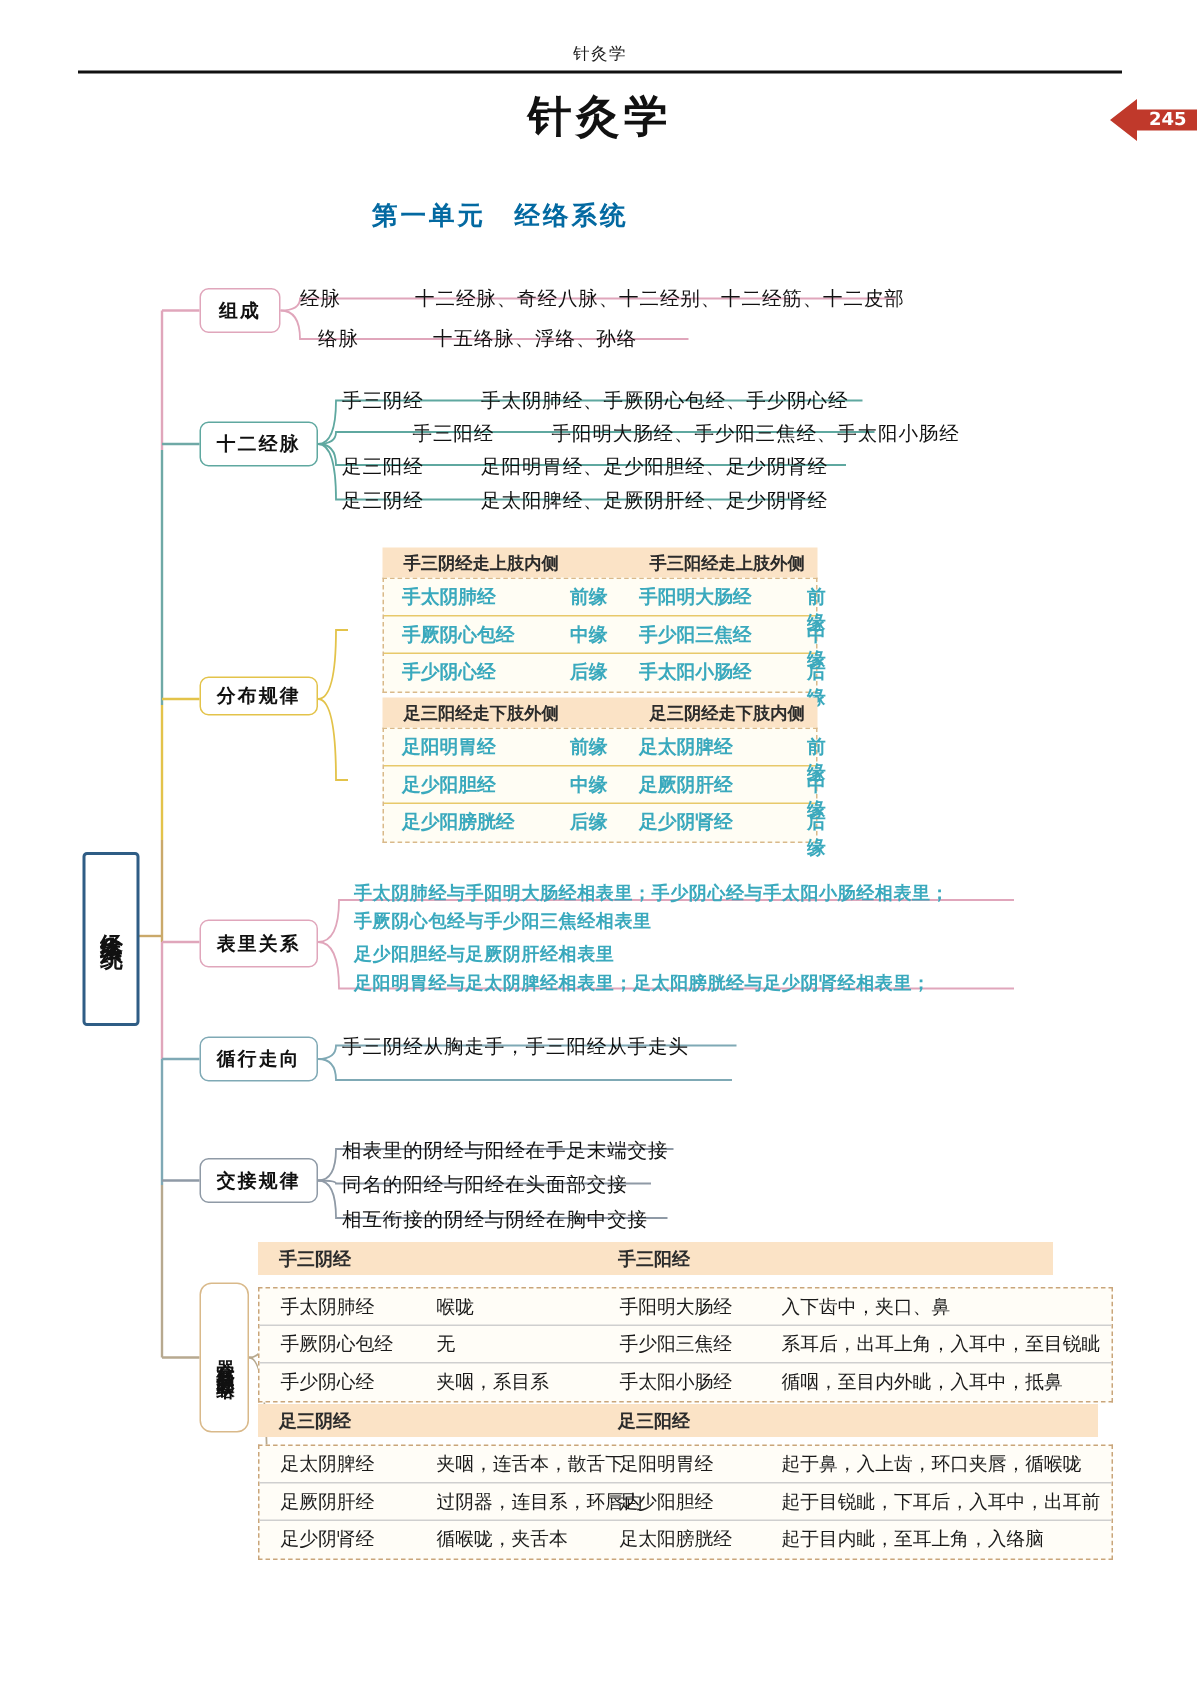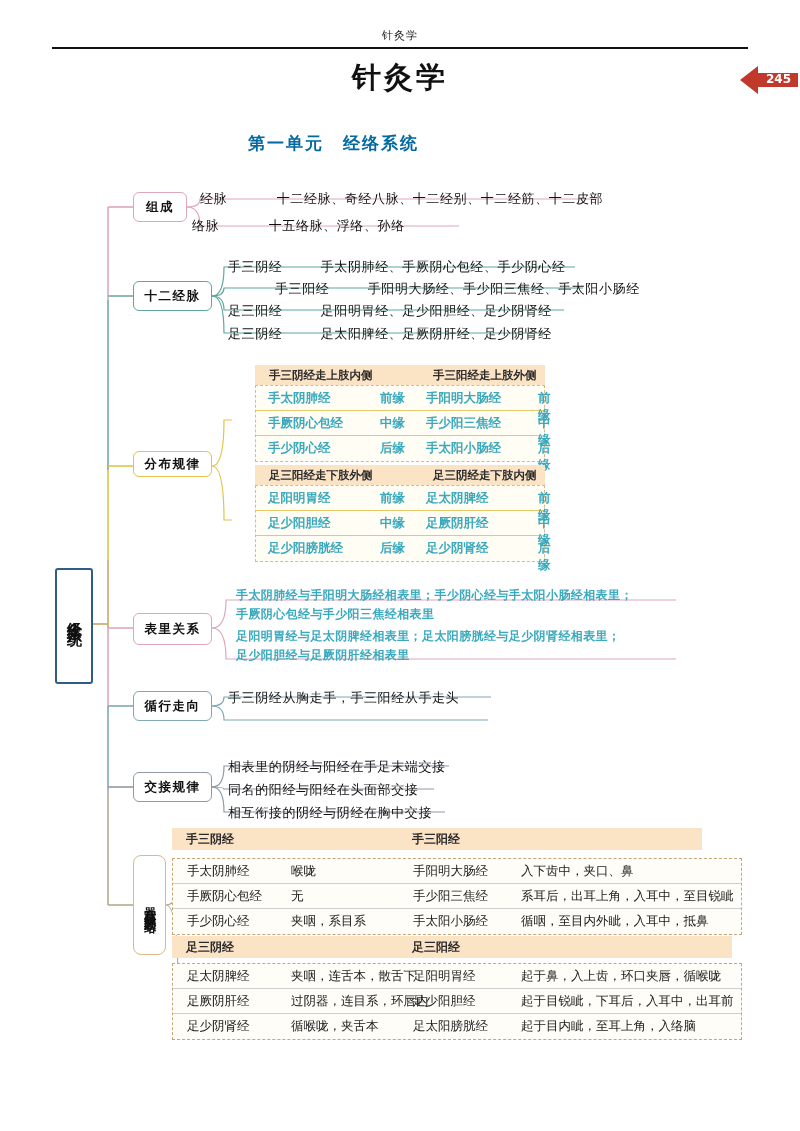--- a/index.html
+++ b/index.html
@@ -175,21 +175,21 @@
     <span>经络系统1</span>
   </div>
 
   <div class="bnode" style="left:133px;top:192px;width:54px;height:30px;border-color:#e0a6bb;">
     <span>组成</span>
   </div>
   <div class="trow" style="left:200px;top:190px;">
     <span class="k" style="width:72px;">经脉</span>
     <span class="v">十二经脉、奇经八脉、十二经别、十二经筋、十二皮部</span>
   </div>
-  <div class="trow" style="left:192px;top:217px;">
+  <div class="trow" style="left:212px;top:217px;">
     <span class="k" style="width:72px;">络脉</span>
     <span class="v">十五络脉、浮络、孙络</span>
   </div>
 
   <div class="bnode" style="left:133px;top:281px;width:79px;height:30px;border-color:#5fa8a0;">
     <span>十二经脉</span>
   </div>
   <div class="trow" style="left:228px;top:258px;">
     <span class="k" style="width:88px;">手三阴经</span>
     <span class="v">手太阴肺经、手厥阴心包经、手少阴心经</span>
@@ -266,22 +266,22 @@
   </div>
 
   <div class="bnode" style="left:133px;top:613px;width:79px;height:32px;border-color:#e0a6bb;">
     <span>表里关系</span>
   </div>
   <div class="bl-txt" style="left:236px;top:586px;">
     <div>手太阴肺经与手阳明大肠经相表里；手少阴心经与手太阳小肠经相表里；</div>
     <div>手厥阴心包经与手少阳三焦经相表里</div>
   </div>
   <div class="bl-txt" style="left:236px;top:627px;">
+    <div>足少阳胆经与足厥阴肝经相表里</div>
     <div>足阳明胃经与足太阴脾经相表里；足太阳膀胱经与足少阴肾经相表里；</div>
-    <div>足少阳胆经与足厥阴肝经相表里</div>
   </div>
 
   <div class="bnode" style="left:133px;top:691px;width:79px;height:30px;border-color:#7fa9b5;">
     <span>循行走向</span>
   </div>
   <div class="trow" style="left:228px;top:689px;">手三阴经从胸走手，手三阳经从手走头</div>
 
   <div class="bnode" style="left:133px;top:772px;width:79px;height:30px;border-color:#8f9aa6;">
     <span>交接规律</span>
   </div>

